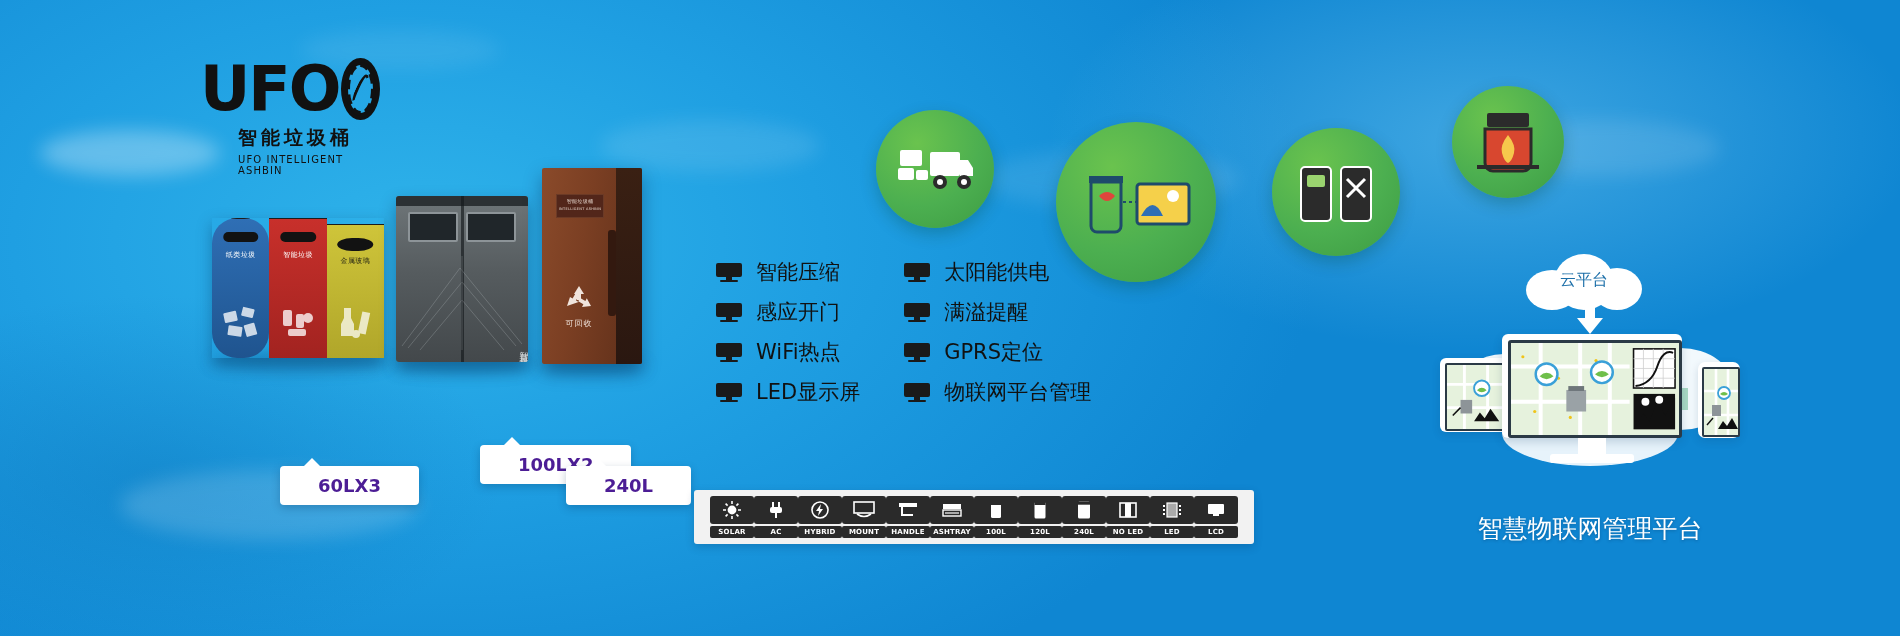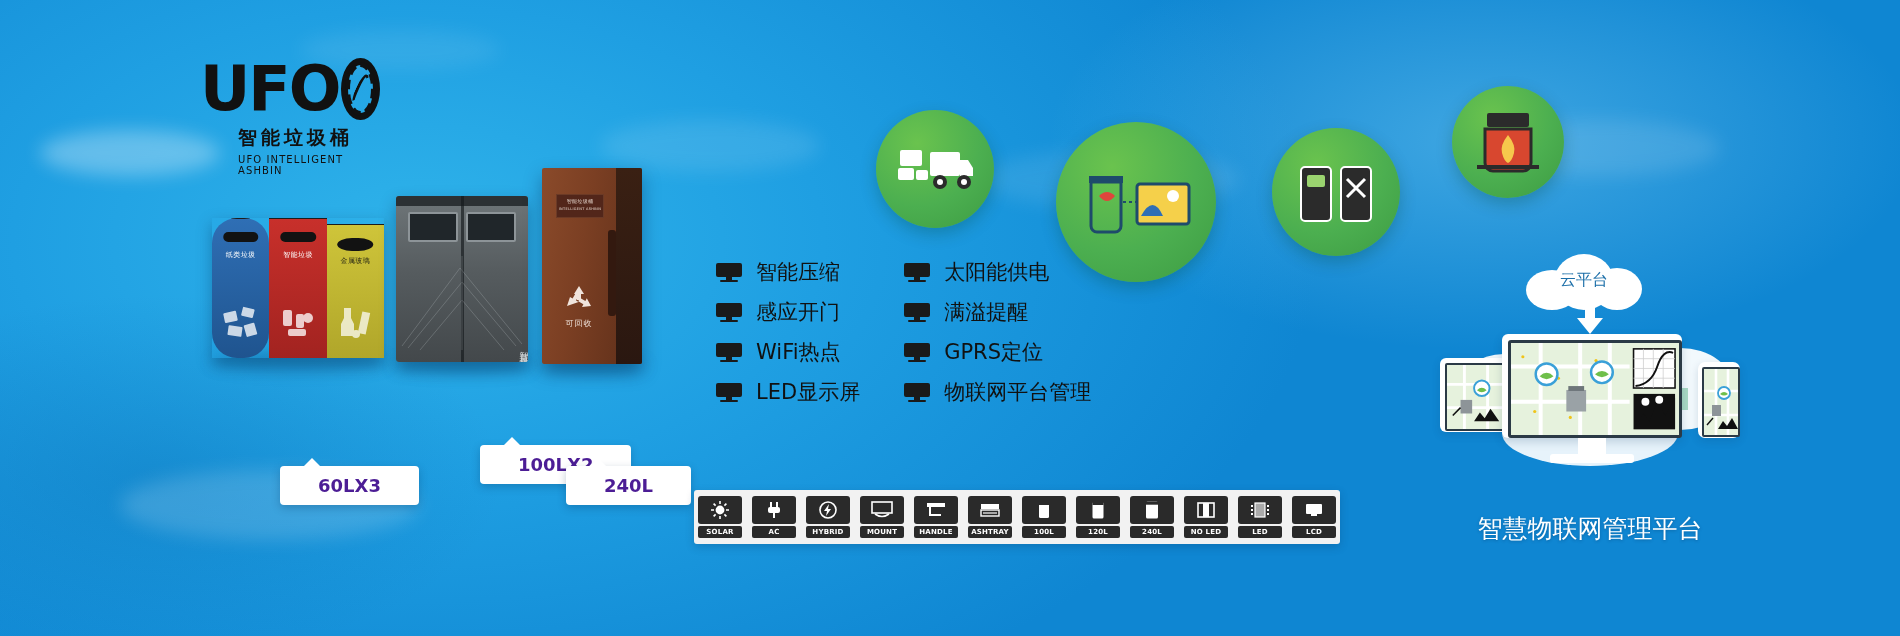--- a/index.html
+++ b/index.html
@@ -95,21 +95,21 @@
   .fcol{display:flex;flex-direction:column;gap:12px;}
   .frow{display:flex;align-items:center;gap:14px;}
   .fmon{width:26px;height:19px;position:relative;flex:0 0 auto;}
   .fmon .scr{position:absolute;left:0;top:0;width:26px;height:14px;background:#1a1a1a;border-radius:2px;}
   .fmon .nk{position:absolute;left:10px;top:14px;width:6px;height:3px;background:#1a1a1a;}
   .fmon .bs{position:absolute;left:4px;top:17px;width:18px;height:2.5px;background:#1a1a1a;border-radius:1px;}
   .ftxt{font-family:"DejaVu Sans",sans-serif;font-size:21px;color:#111;font-weight:500;white-space:nowrap;}
 
   
   .strip{position:absolute;left:694px;top:490px;background:#f2f2f2;border-radius:3px;
-    padding:6px 4px;display:flex;gap:10px;box-shadow:0 3px 9px rgba(0,40,80,.22);}
+    padding:6px 16px;display:flex;gap:0;box-shadow:0 3px 9px rgba(0,40,80,.22);}
   .spec{width:44px;}
   .spec .box{height:28px;background:#2a2a2a;border-radius:3px;display:flex;align-items:center;justify-content:center;}
   .spec .cap{margin-top:2px;background:#2a2a2a;color:#fff;border-radius:2px;
     font-family:"DejaVu Sans",sans-serif;font-size:7px;font-weight:700;text-align:center;padding:2px 0;letter-spacing:.2px;}
 
   
   .platform{position:absolute;left:1440px;top:296px;width:300px;height:210px;}
   .cloudshape{position:absolute;background:#fff;border-radius:50%;}
   .cloudlabel{position:absolute;left:86px;top:-42px;width:116px;height:56px;}
   .cloudlabel .c{position:absolute;background:#fff;border-radius:50%;}

